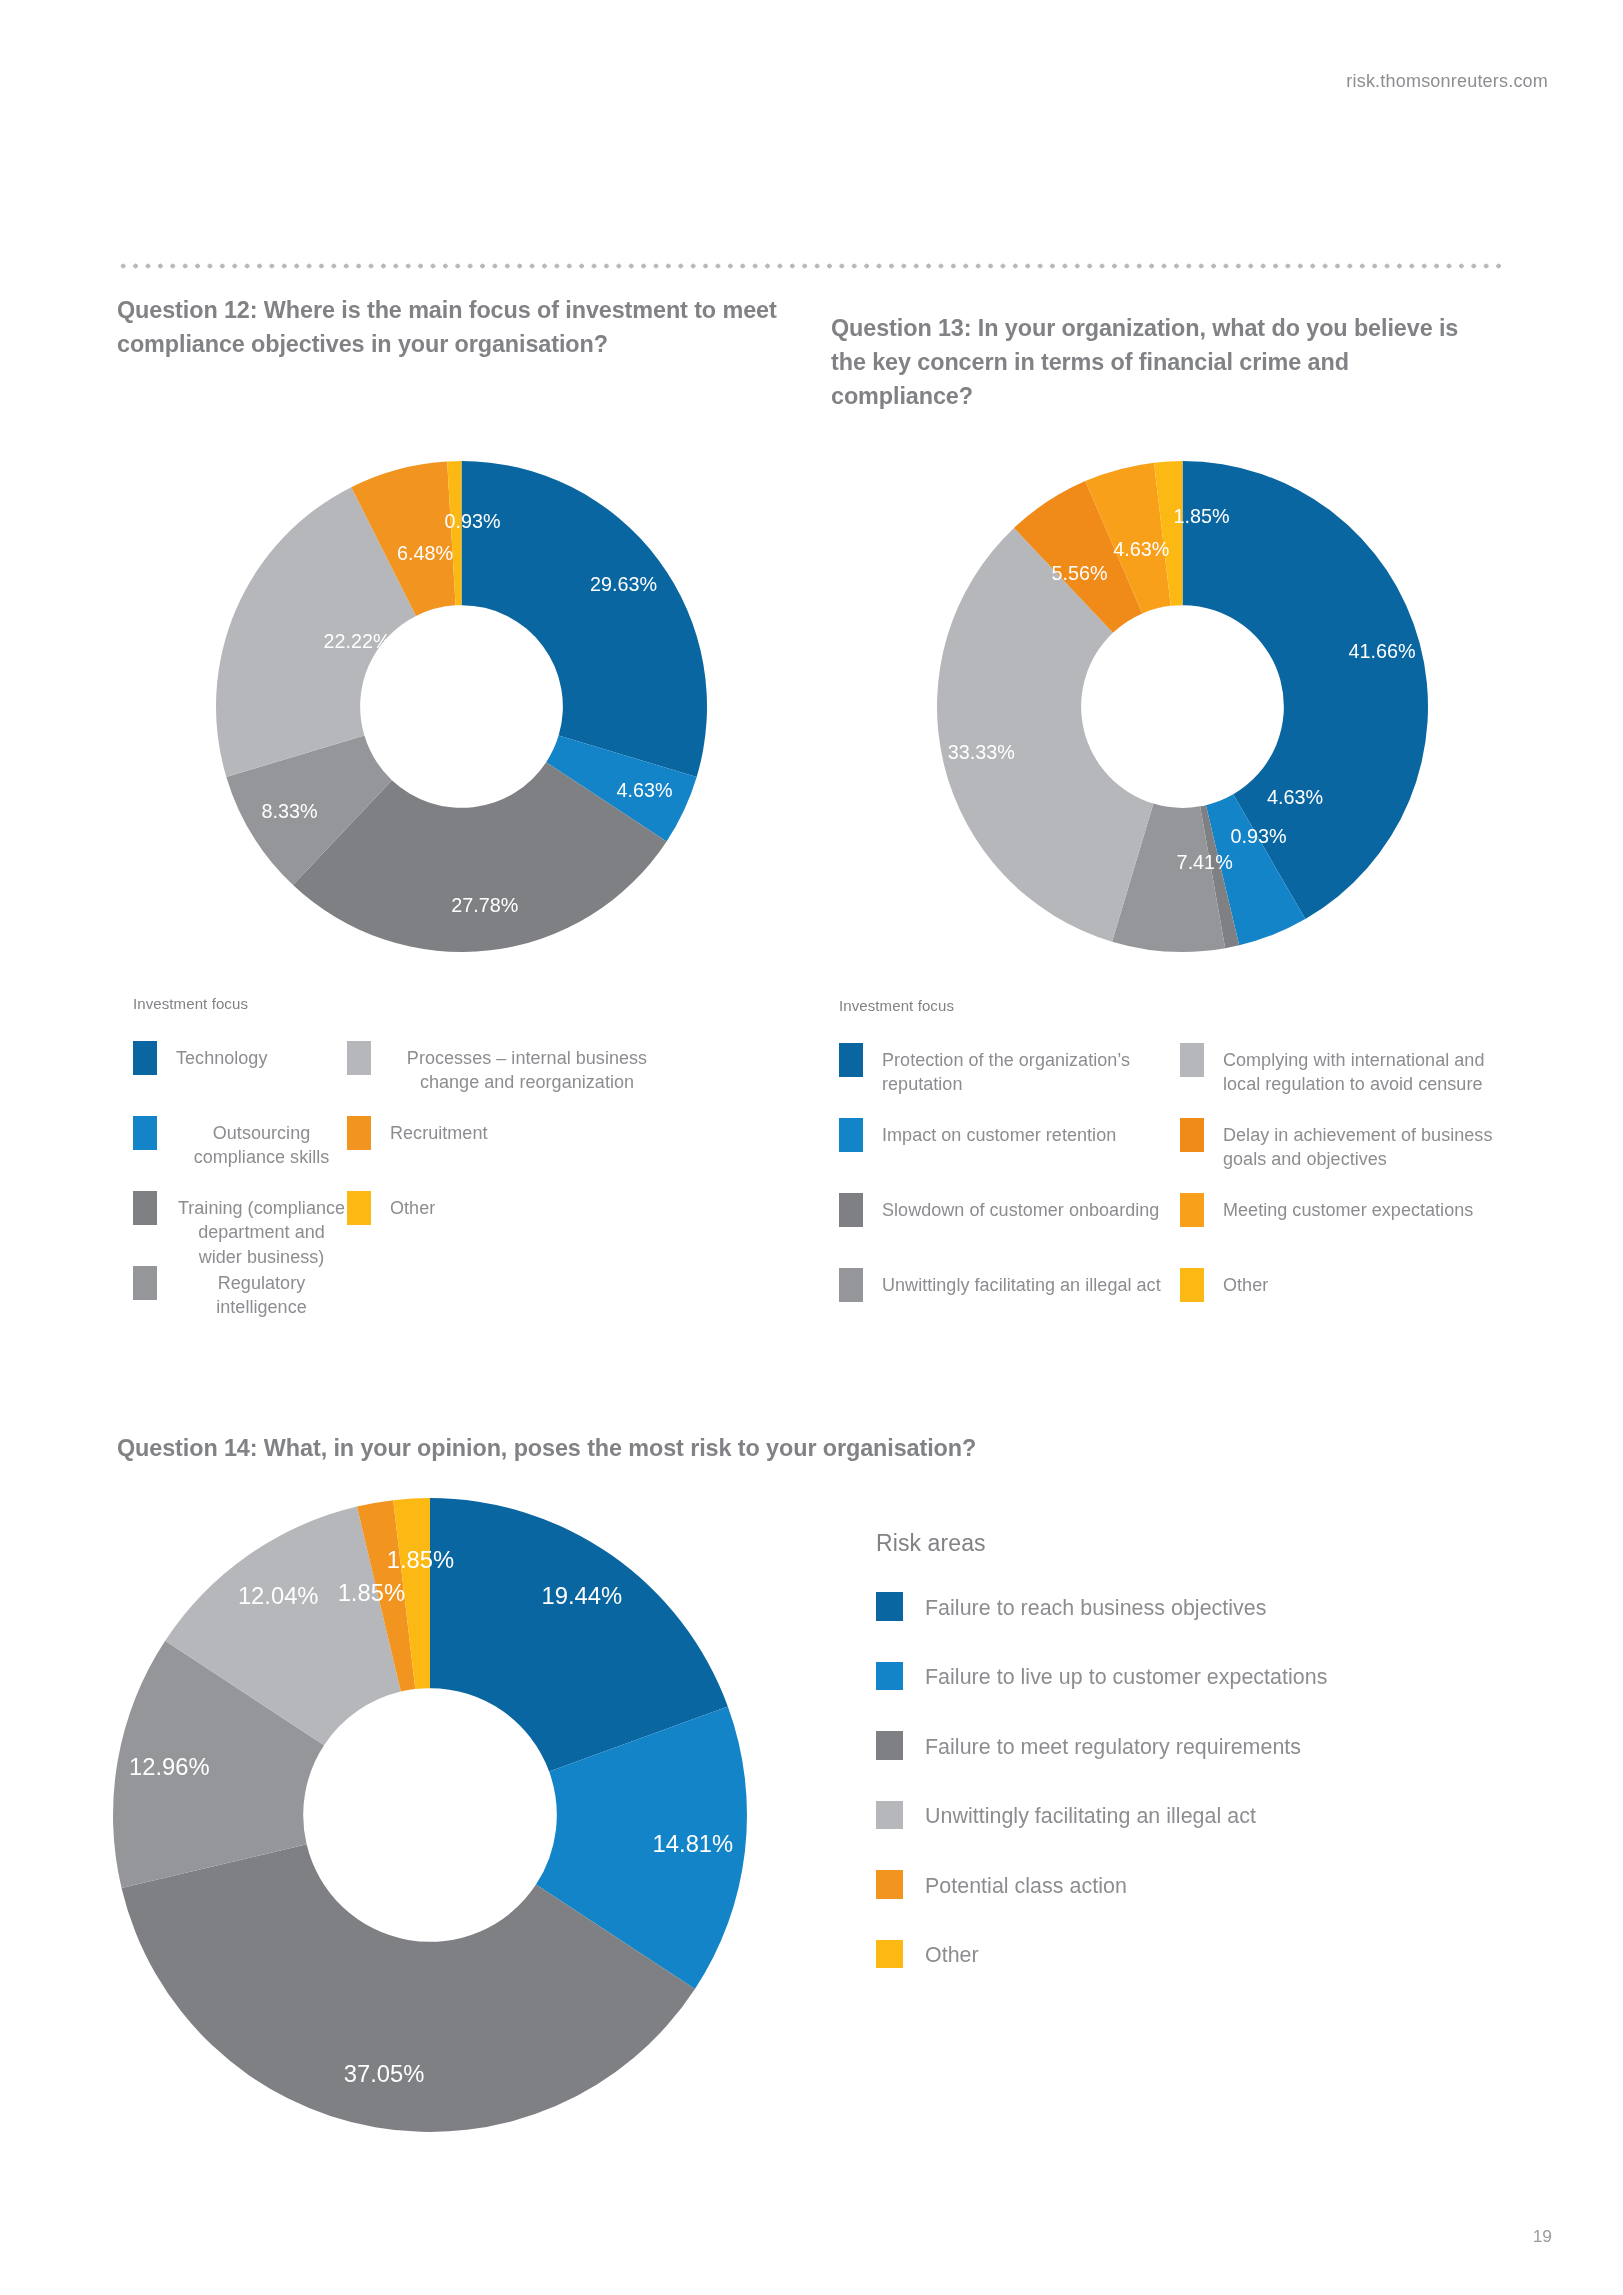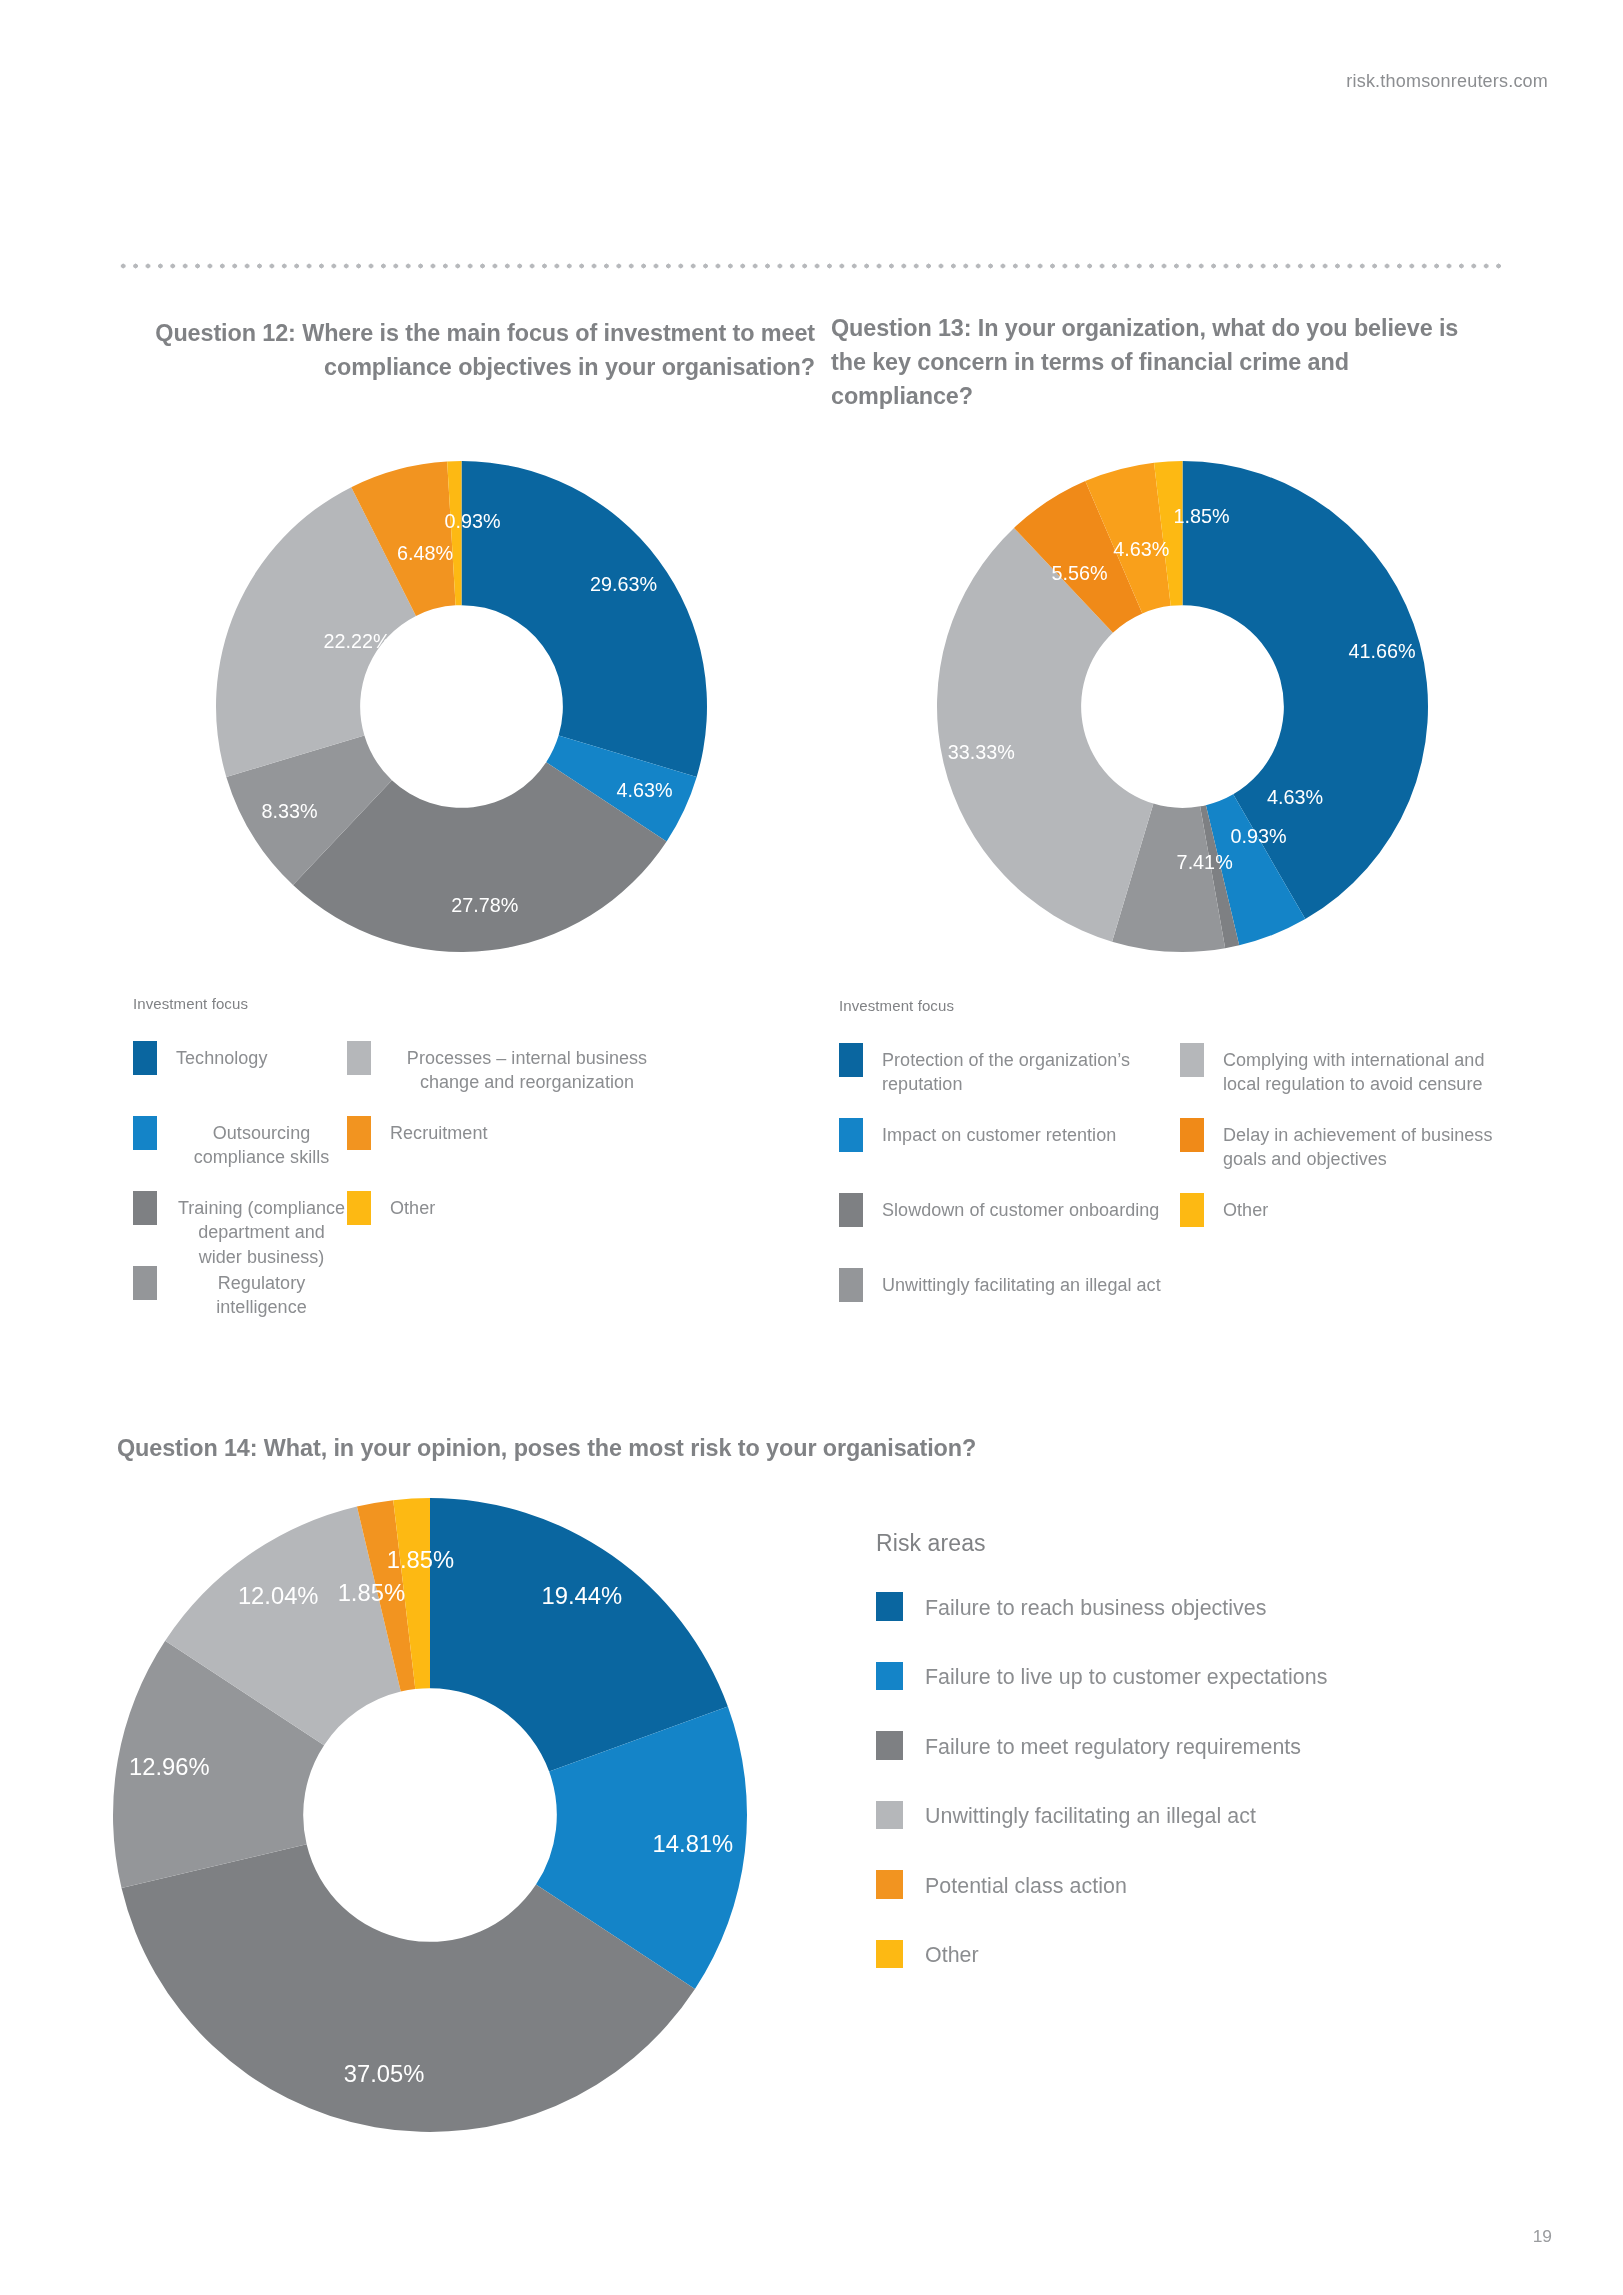--- a/index.html
+++ b/index.html
@@ -43,21 +43,21 @@
 
   
   .q-heading {
     position: absolute;
     font-size: 23.4px;
     font-weight: bold;
     color: #808285;
     line-height: 1.46;
     letter-spacing: -0.1px;
   }
-  #q12-heading { left: 117px; top: 316px; width: 698px; text-align: right; }
+  #q12-heading { left: 117px; top: 293px; width: 698px; }
   #q13-heading { left: 831px; top: 311px; width: 634px; }
   #q14-heading { left: 117px; top: 1431px; width: 1189px; }
 
   
   .donut-wrap { position: absolute; }
   .donut-wrap svg { display: block; overflow: visible; }
 
   #chart-q12 { left: 216px;  top: 461px;  width: 491px; height: 491px; }
   #chart-q13 { left: 937px; top: 461px;  width: 491px; height: 491px; }
   #chart-q14 { left: 113px;  top: 1498px; width: 634px; height: 634px; }
@@ -267,20 +267,24 @@
       <div class="legend-col">
           <div class="legend-item">
             <span class="swatch" style="background: rgb(181, 183, 186);"></span>
             <span class="legend-label">Complying with international and local regulation to avoid censure</span>
           </div>
           <div class="legend-item">
             <span class="swatch" style="background: rgb(240, 138, 24);"></span>
             <span class="legend-label">Delay in achievement of business goals and objectives</span>
           </div>
           <div class="legend-item">
+            <span class="swatch" style="background: rgb(249, 160, 27);"></span>
+            <span class="legend-label">Meeting customer expectations</span>
+          </div>
+          <div class="legend-item">
             <span class="swatch" style="background: rgb(253, 185, 19);"></span>
             <span class="legend-label">Other</span>
           </div>
         </div>
     </div>
   </div>
 
   <div class="legend" id="legend-q14">
     <div class="legend-title">Risk areas</div>
     <div class="legend-cols">

